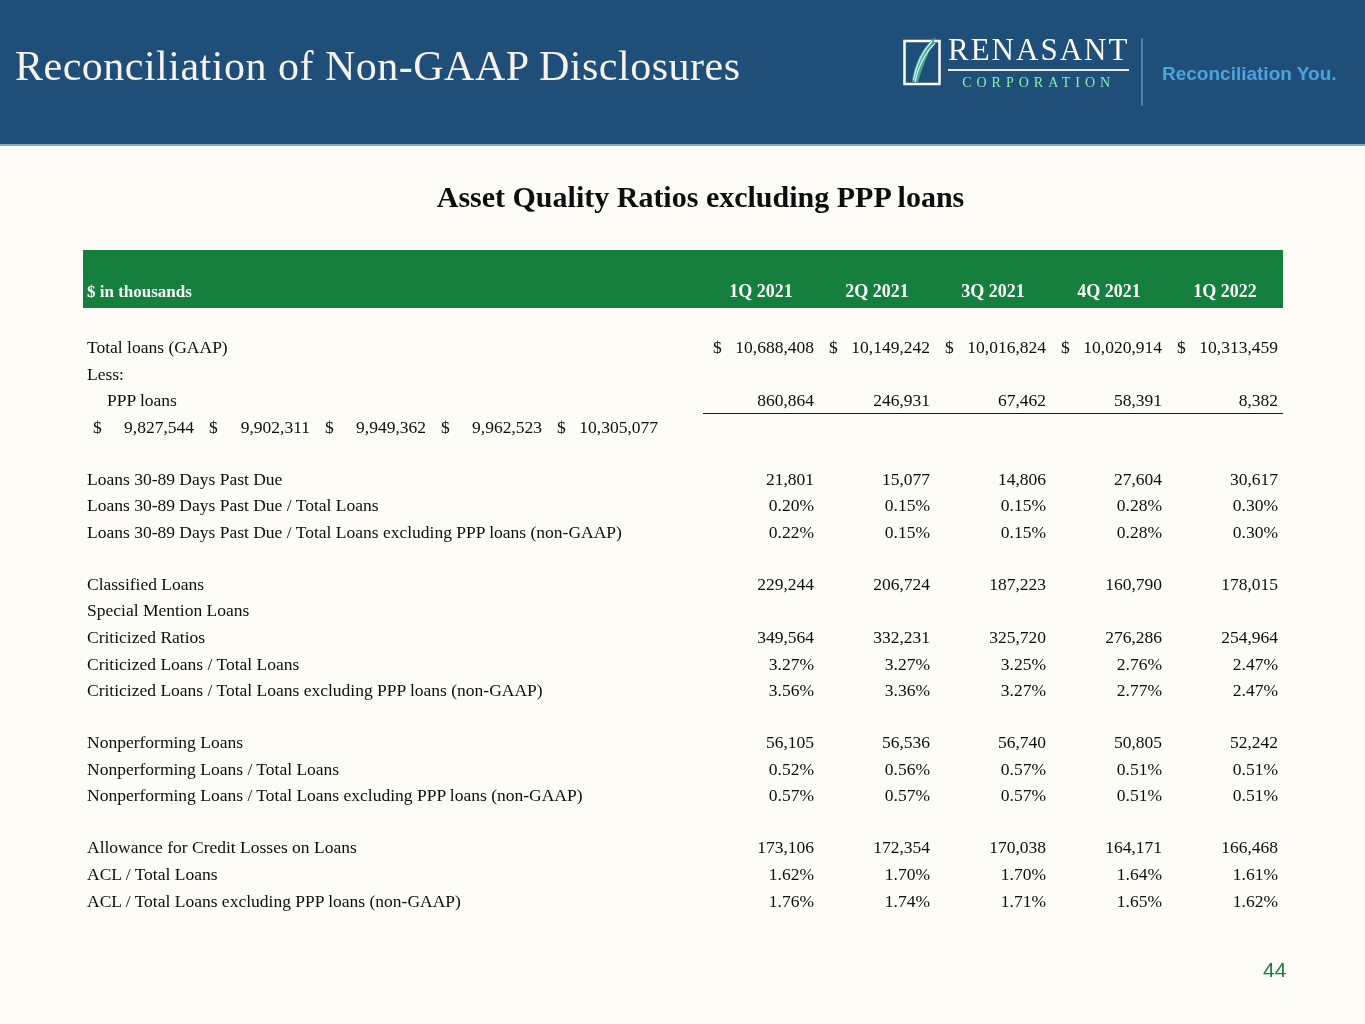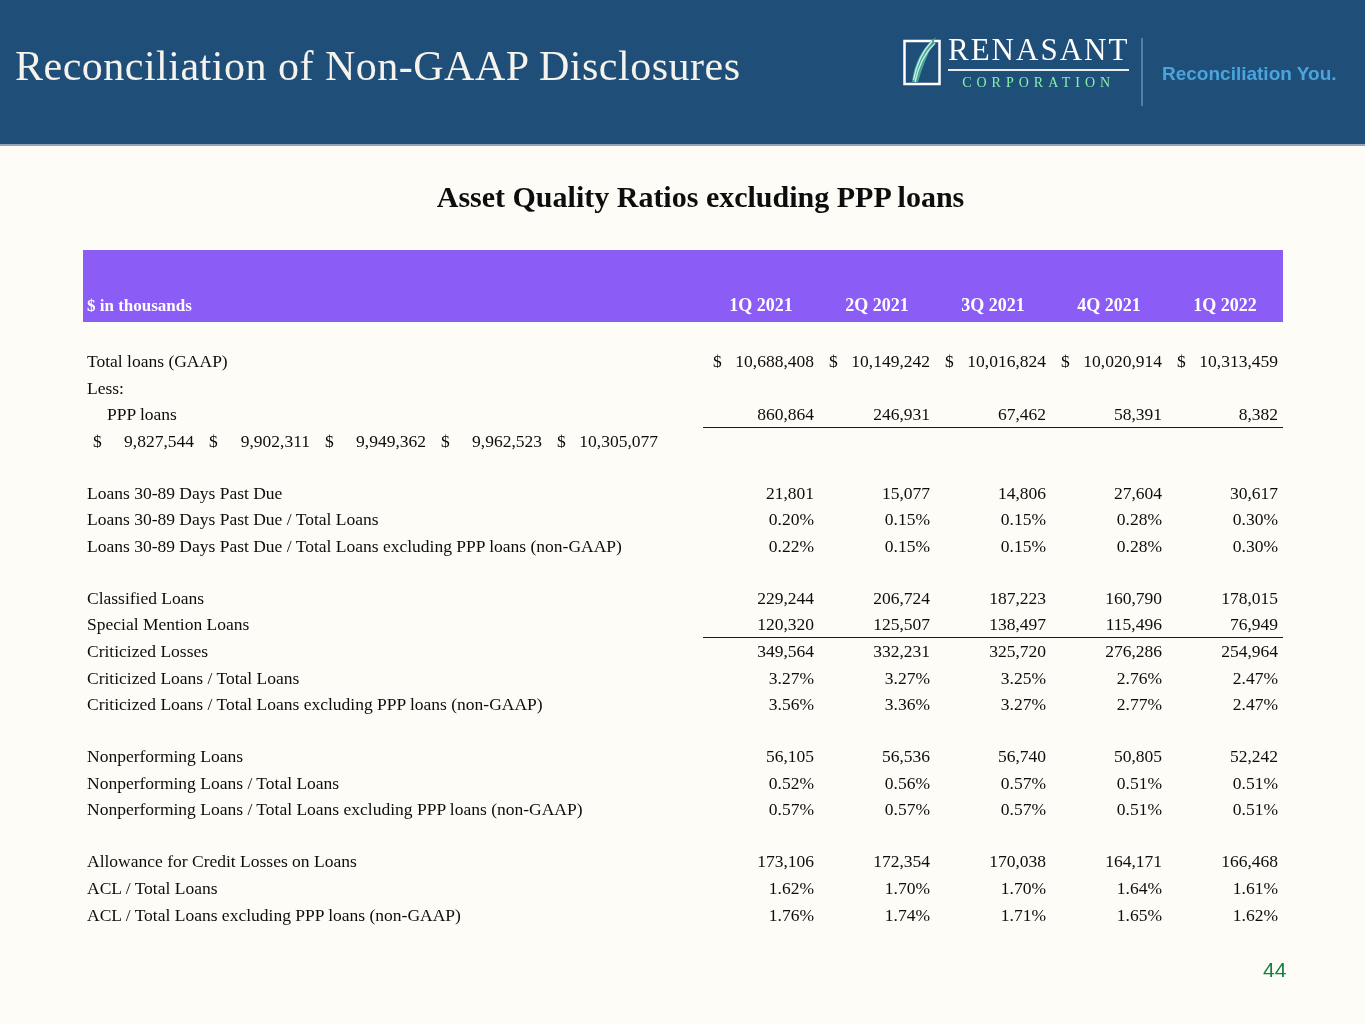--- a/index.html
+++ b/index.html
@@ -47,21 +47,21 @@
   }
 
   
   .subtitle {
     position: absolute; left: 0; top: 180px; width: 1365px;
     text-align: center; font-size: 30px; font-weight: bold; color: #0D0D0D; padding-left: 36px;
   }
 
   .table-wrap { position: absolute; left: 83px; top: 250px; width: 1200px; }
   .thead {
-    height: 72px; background: #8b5cf6;
+    height: 58px; background: #15803d;
     display: flex; align-items: flex-end; color: #FFFFFF; justify-content: space-between;
   }
   .units-label {
     width: 620px; padding: 0 0 6px 4px;
     font-size: 17px; font-weight: bold;
   }
   .qcols { display: flex; width: 580px; }
   .qcol {
     width: 116px; text-align: center; padding-bottom: 6px;
     font-size: 18px; font-weight: bold;
@@ -277,40 +277,23 @@
           <div class="cell">
             <span class="num">160,790</span>
           </div>
           <div class="cell">
             <span class="num">178,015</span>
           </div>
         </div>
       </div>
       <div class="trow">
         <div class="rlabel">Special Mention Loans</div>
-        <div class="rvals rule-below">
-          <div class="cell">
-            <span class="num">120,320</span>
-          </div>
-          <div class="cell">
-            <span class="num">125,507</span>
-          </div>
-          <div class="cell">
-            <span class="num">138,497</span>
-          </div>
-          <div class="cell">
-            <span class="num">115,496</span>
-          </div>
-          <div class="cell">
-            <span class="num">76,949</span>
-          </div>
-        </div>
-      </div>
-      <div class="trow">
-        <div class="rlabel">Criticized Losses</div>
+      </div>
+      <div class="trow">
+        <div class="rlabel">Criticized Ratios</div>
         <div class="rvals">
           <div class="cell">
             <span class="num">349,564</span>
           </div>
           <div class="cell">
             <span class="num">332,231</span>
           </div>
           <div class="cell">
             <span class="num">325,720</span>
           </div>

